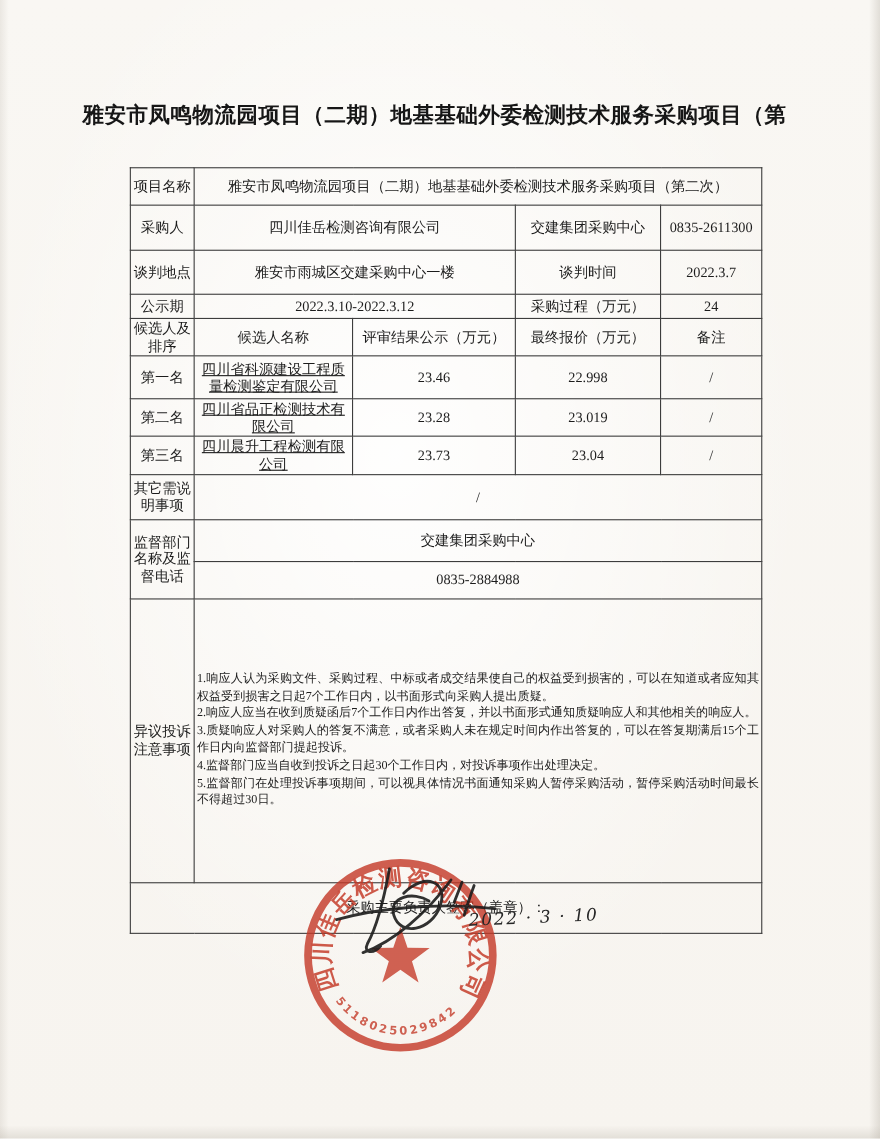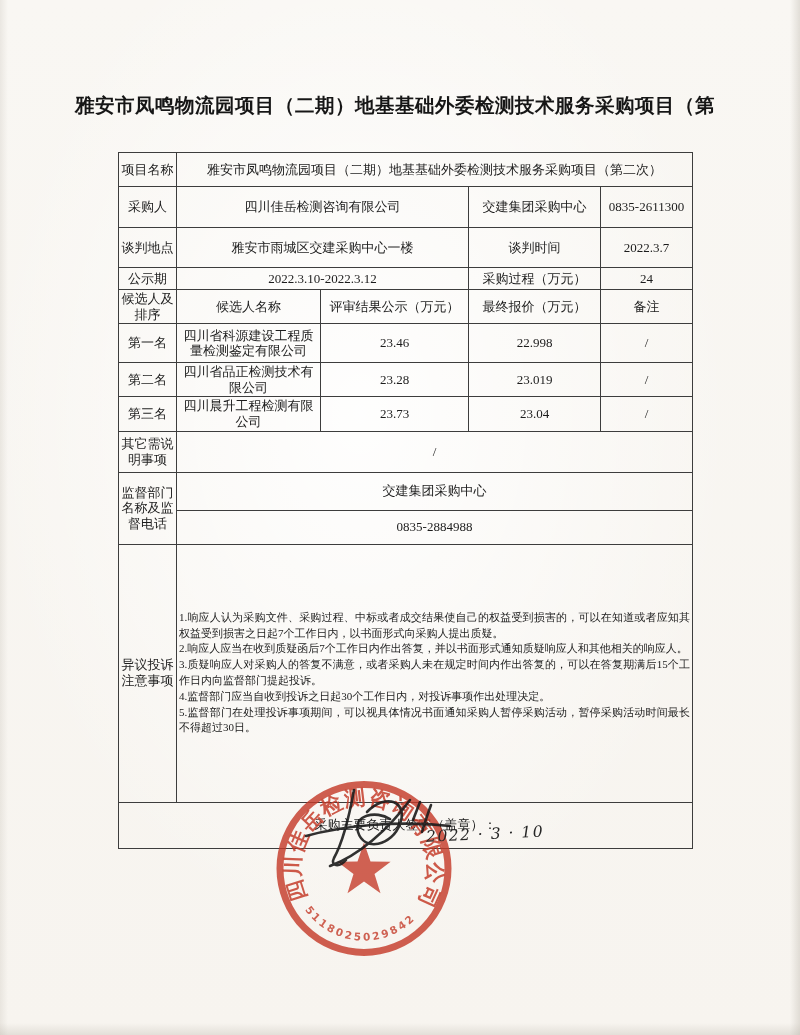--- a/index.html
+++ b/index.html
@@ -22,21 +22,21 @@
   table.doc{position:absolute;left:118px;top:152px;width:574px;
     border-collapse:collapse;table-layout:fixed;}
   table.doc td{border:1px solid #3d3d3d;font-size:13px;line-height:1.2;
     color:#1c1c1c;text-align:center;vertical-align:middle;padding:1px 2px;
     overflow:hidden;}
   td.lab{text-align:left;padding:1px 1px;line-height:1.3;}
   td.rank{text-align:center;}
   td.notes{text-align:left;vertical-align:middle;padding:4px 5px;}
   td.notes p{margin:0;font-size:11px;line-height:15.8px;text-align:justify;}
   td.sig{text-align:left;padding-left:2px;font-size:13.5px;border-top:1px solid #3d3d3d;}
-  .namecell{line-height:1.15;padding:1px 5px;}
+  .namecell{line-height:1.15;padding:1px 5px;text-decoration:underline;}
 
   .stamp{position:absolute;left:254px;top:756px;width:220px;height:225px;
     opacity:0.88;pointer-events:none;}
   .signature{position:absolute;left:292px;top:772px;width:180px;height:105px;}
   .handdate{position:absolute;left:426px;top:824px;width:170px;
     font-style:italic;font-size:15.5px;letter-spacing:1.5px;color:#262626;
     transform:rotate(-2.5deg);font-family:"DejaVu Serif",serif;}
 </style>
 </head>
 <body>

